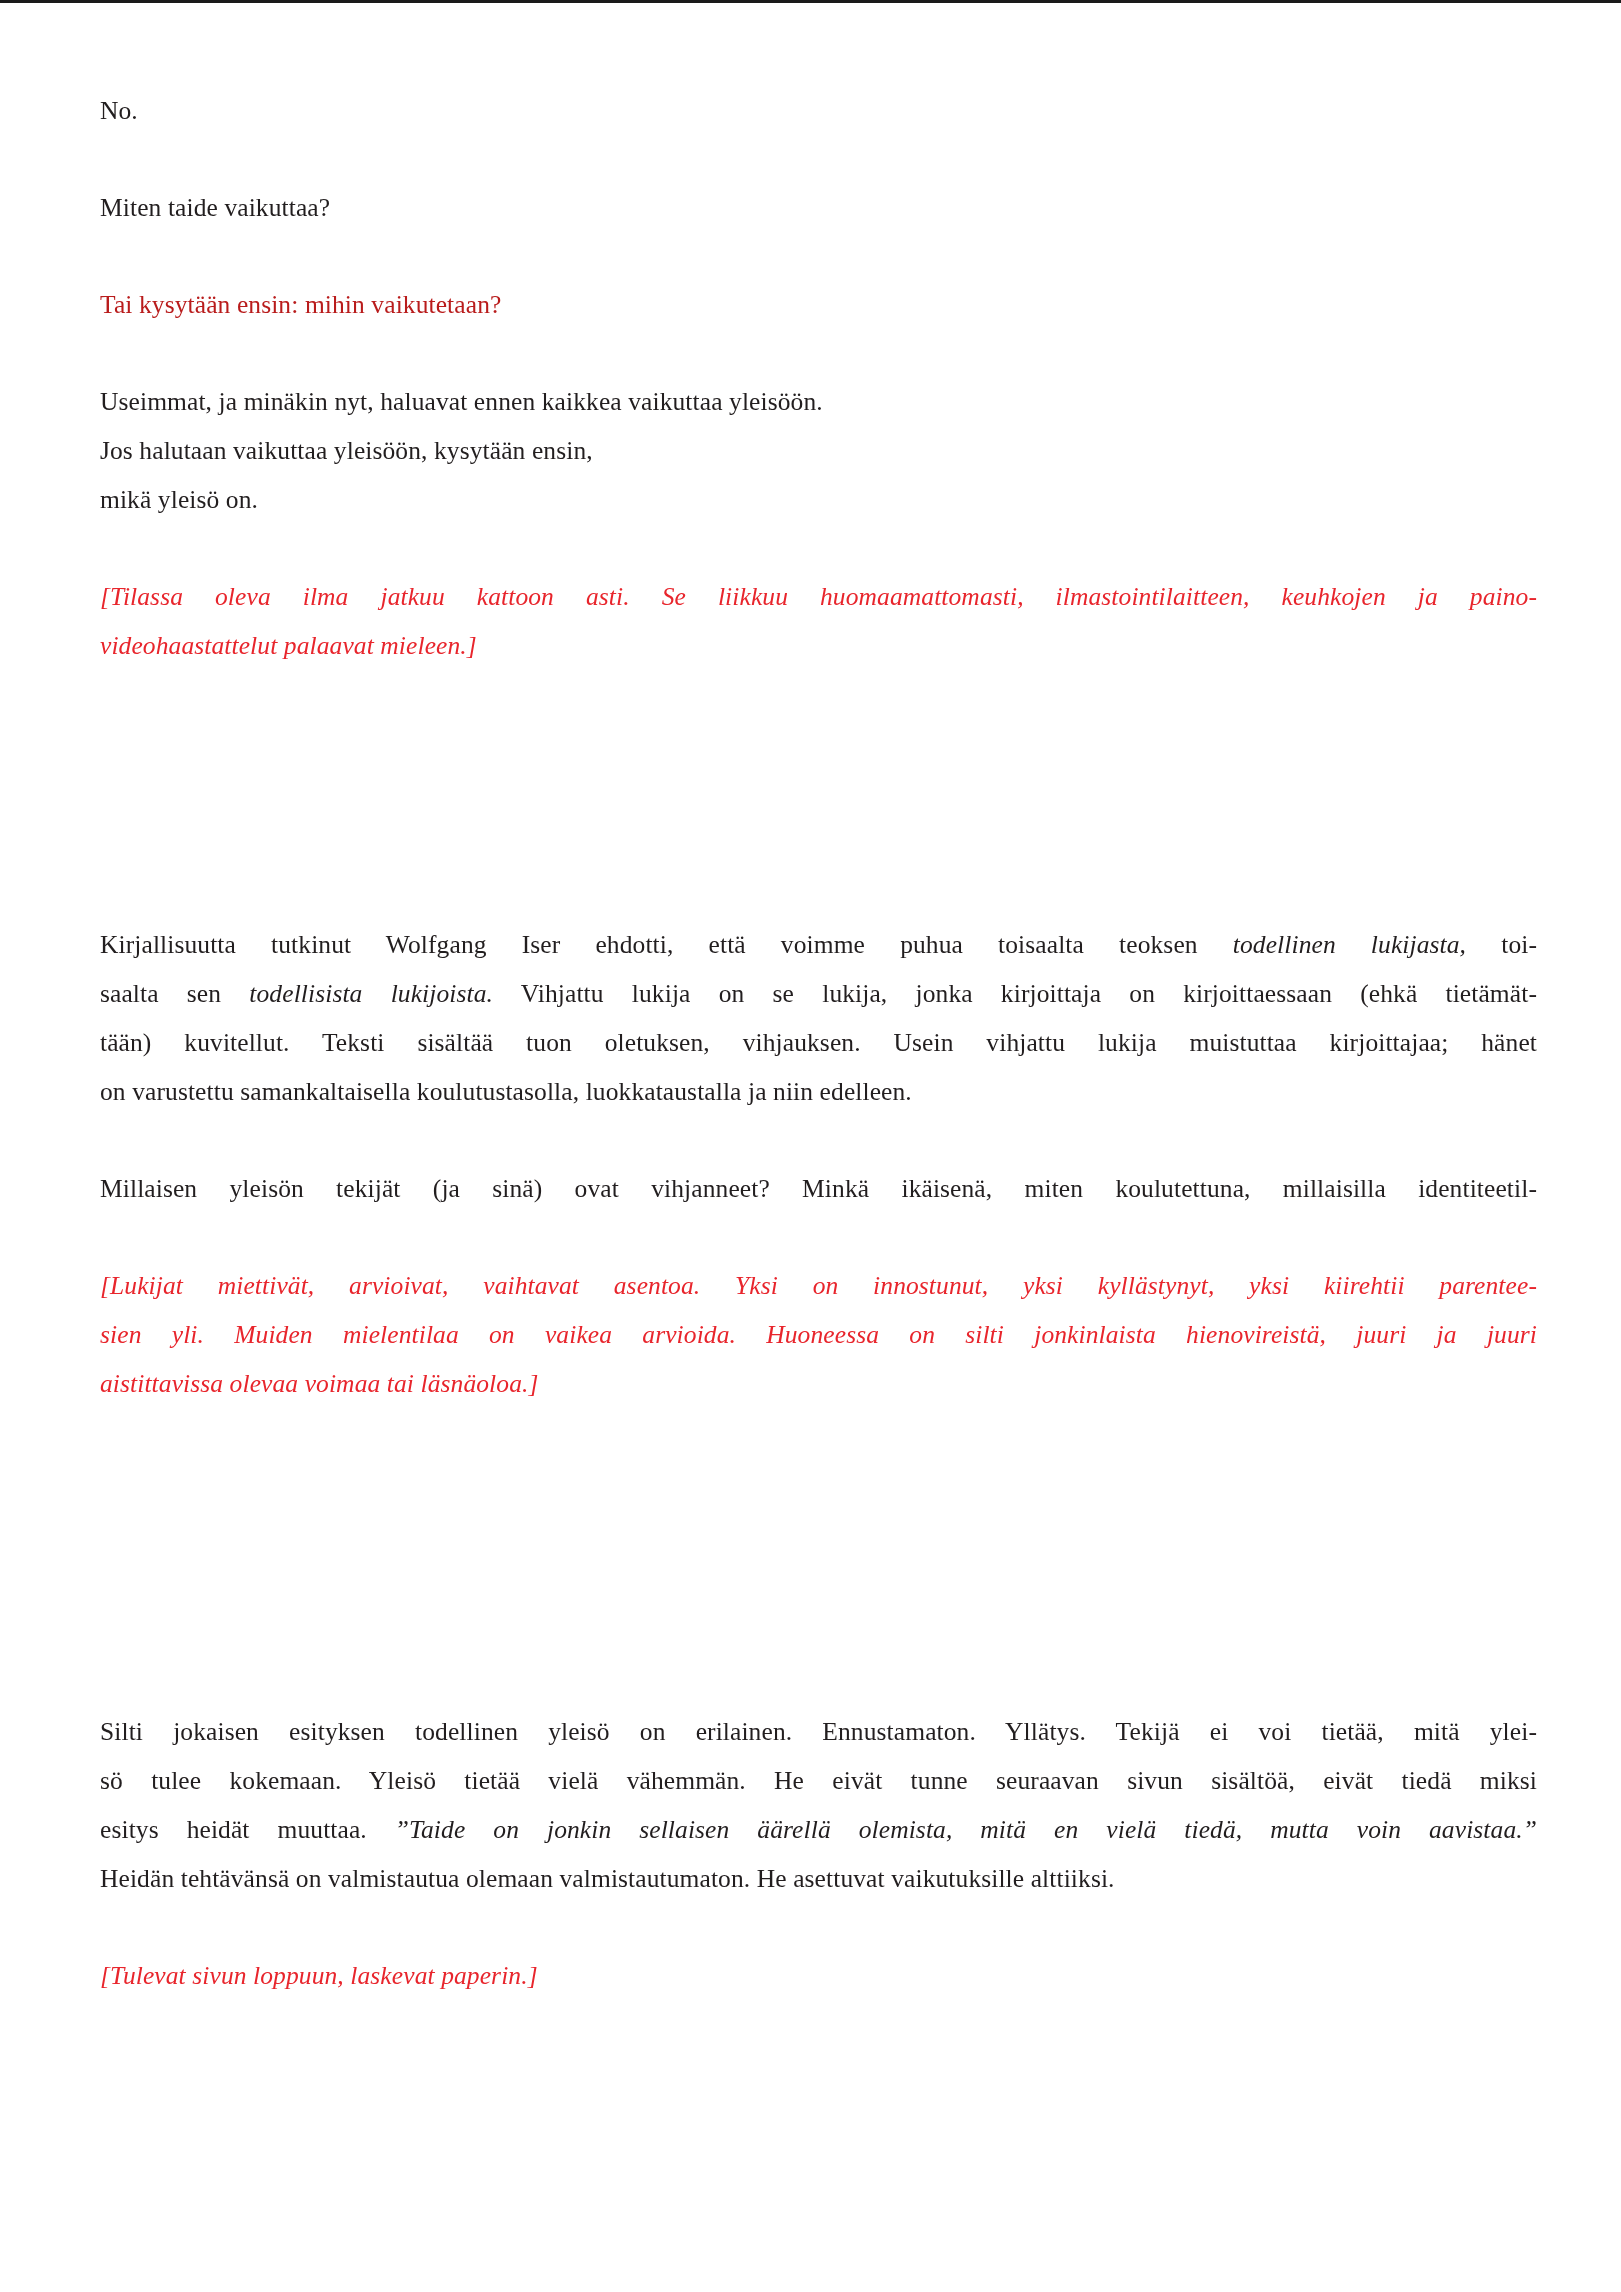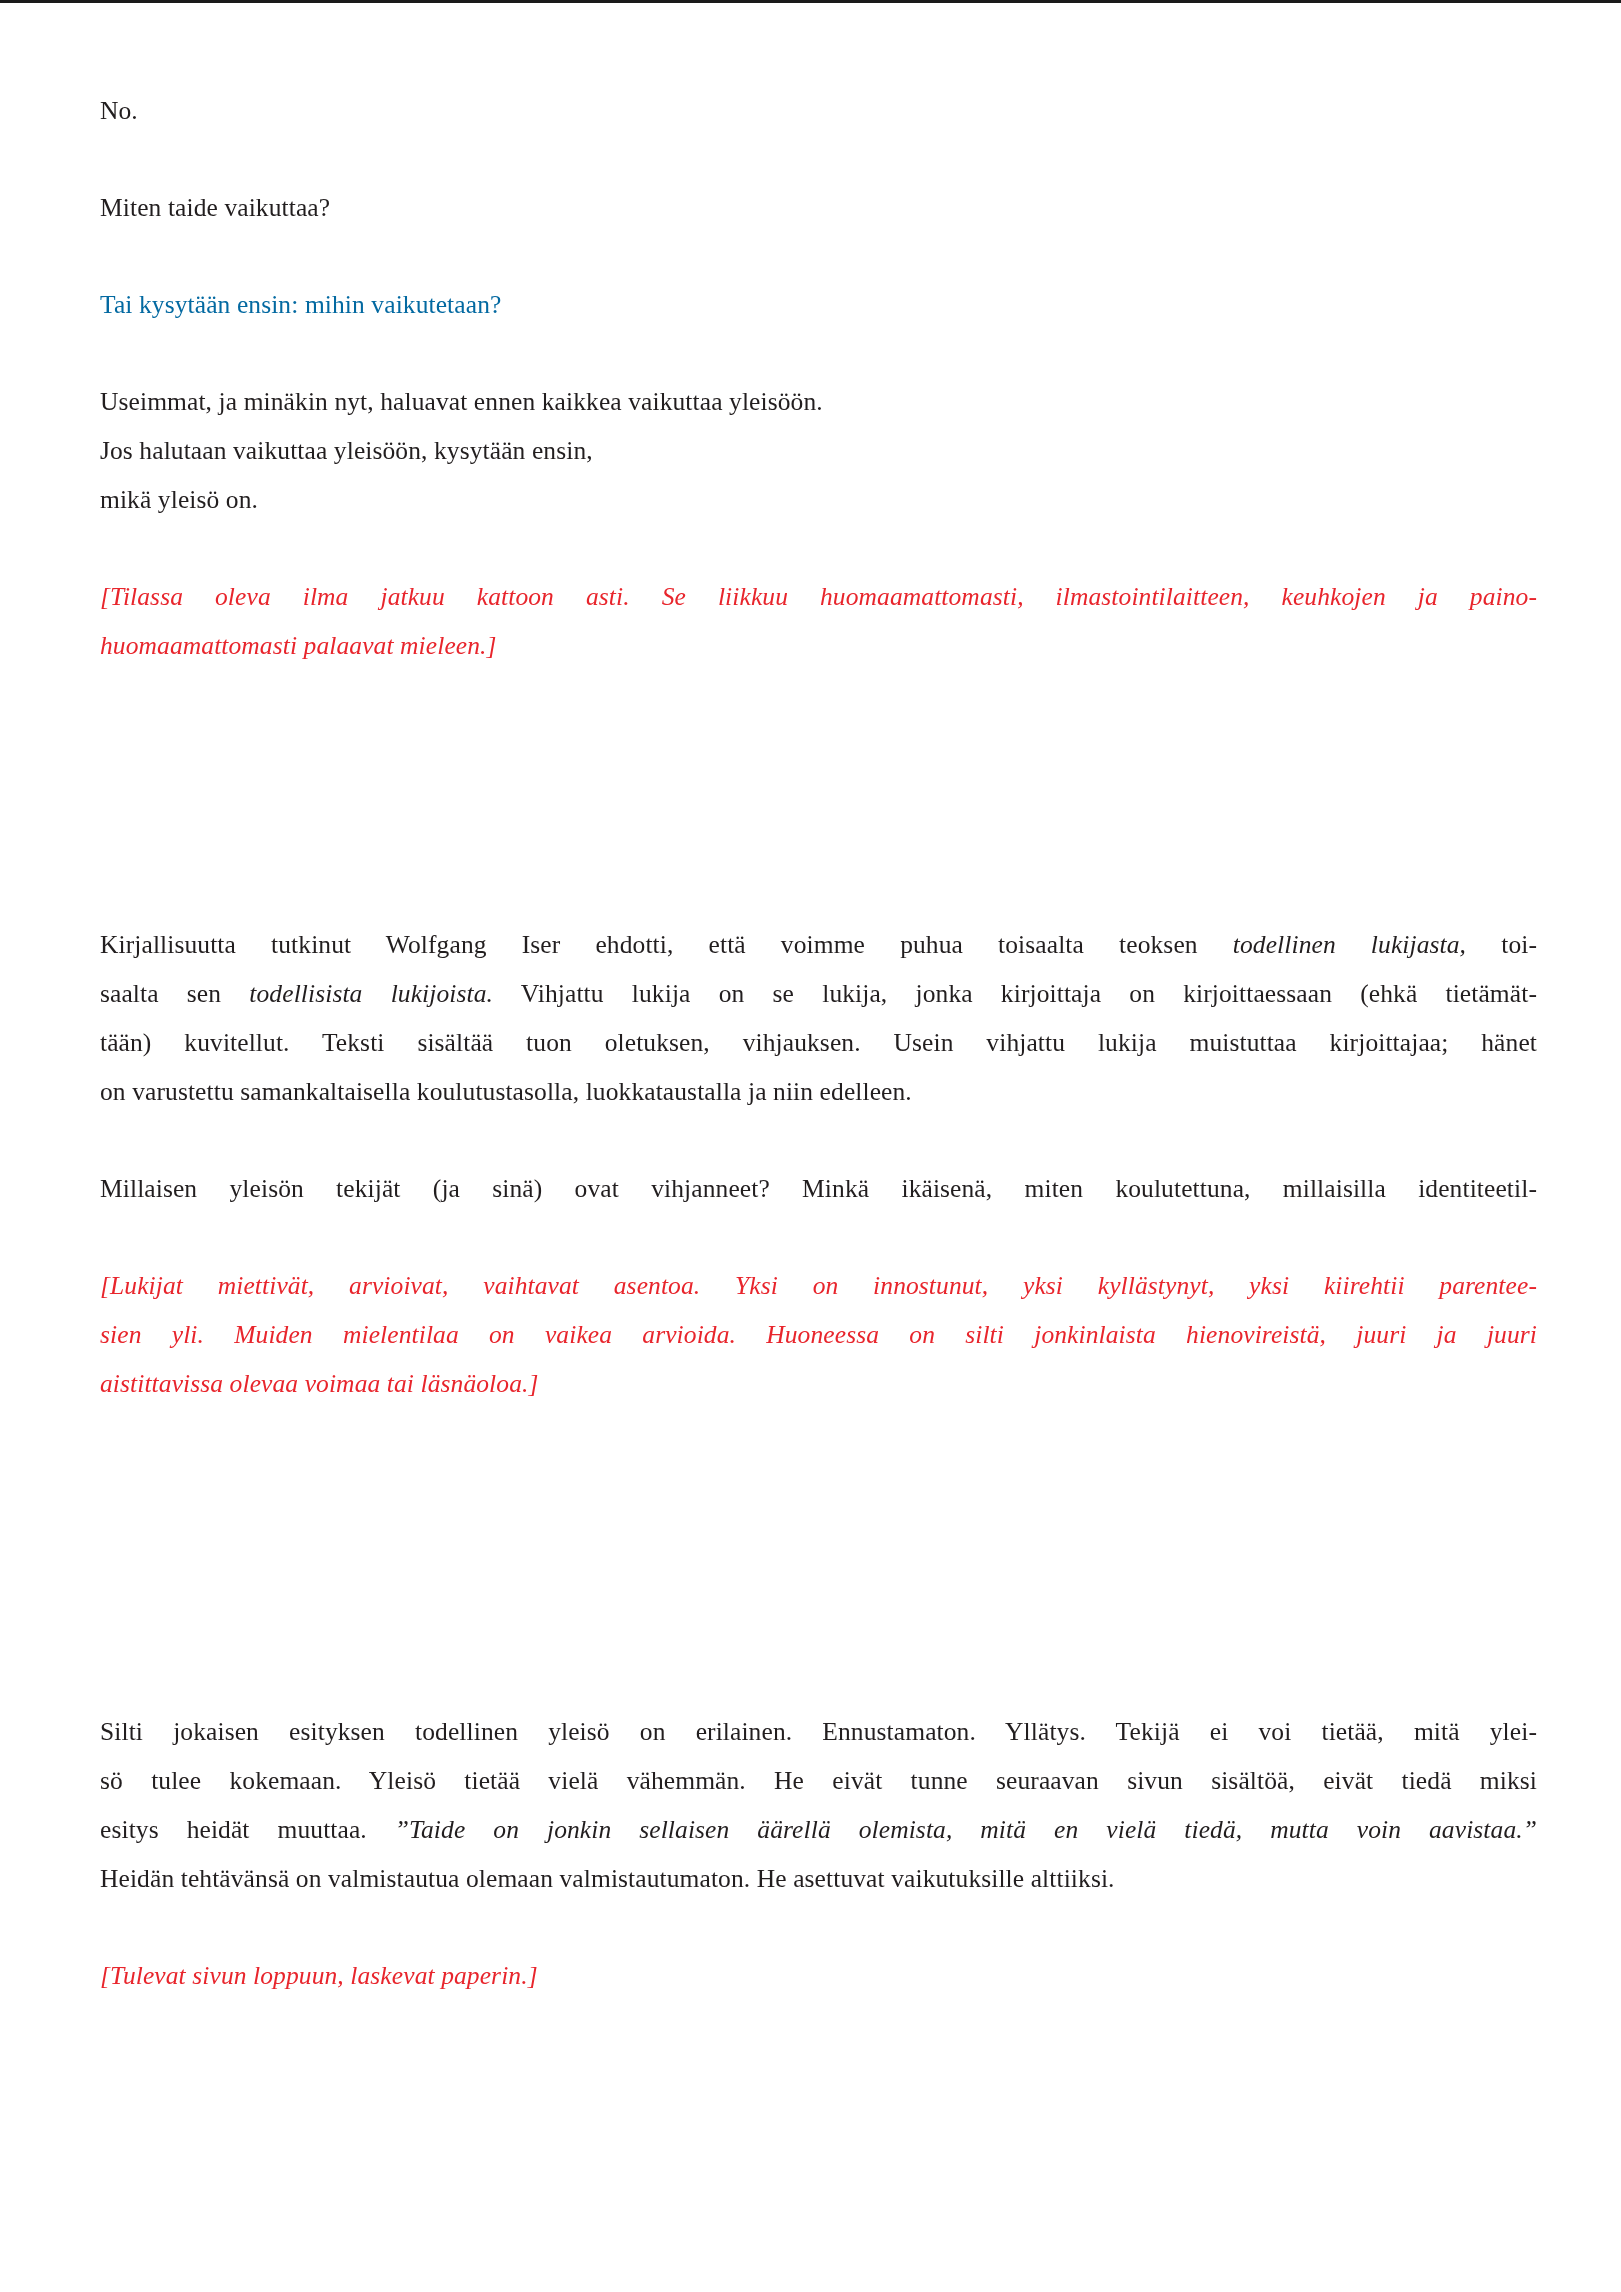--- a/index.html
+++ b/index.html
@@ -57,31 +57,31 @@
 
 <div class="page" style="background: rgb(255, 255, 255);">
   <div class="top-rule" style="background: rgb(26, 26, 26);"></div>
   <div class="content">
       <div class="block" style="color: rgb(34, 30, 31);">
         <div class="line"><span>No.</span></div>
       </div>
       <div class="block" style="color: rgb(34, 30, 31);">
         <div class="line"><span>Miten taide vaikuttaa?</span></div>
       </div>
-      <div class="block" style="color: #0369a1;">
+      <div class="block" style="color: #b91c1c;">
         <div class="line"><span>Tai kysytään ensin: mihin vaikutetaan?</span></div>
       </div>
       <div class="block" style="color: rgb(34, 30, 31);">
         <div class="line"><span>Useimmat, ja minäkin nyt, haluavat ennen kaikkea vaikuttaa yleisöön.</span></div>
         <div class="line"><span>Jos halutaan vaikuttaa yleisöön, kysytään ensin,</span></div>
         <div class="line"><span>mikä yleisö on.</span></div>
       </div>
       <div class="block direction gap-large" style="color: rgb(232, 37, 44);">
         <div class="line just"><span>[Tilassa oleva ilma jatkuu kattoon asti. Se liikkuu huomaamattomasti, ilmastointilaitteen, keuhkojen ja paino-</span></div>
-        <div class="line"><span>huomaamattomasti palaavat mieleen.]</span></div>
+        <div class="line"><span>videohaastattelut palaavat mieleen.]</span></div>
       </div>
       <div class="block" style="color: rgb(34, 30, 31);">
         <div class="line just"><span>Kirjallisuutta tutkinut Wolfgang Iser ehdotti, että voimme puhua toisaalta teoksen </span><em>todellinen lukijasta,</em><span> toi-</span></div>
         <div class="line just"><span>saalta sen </span><em>todellisista lukijoista.</em><span> Vihjattu lukija on se lukija, jonka kirjoittaja on kirjoittaessaan (ehkä tietämät-</span></div>
         <div class="line just"><span>tään) kuvitellut. Teksti sisältää tuon oletuksen, vihjauksen. Usein vihjattu lukija muistuttaa kirjoittajaa; hänet</span></div>
         <div class="line"><span>on varustettu samankaltaisella koulutustasolla, luokkataustalla ja niin edelleen.</span></div>
       </div>
       <div class="block" style="color: rgb(34, 30, 31);">
         <div class="line just"><span>Millaisen yleisön tekijät (ja sinä) ovat vihjanneet? Minkä ikäisenä, miten koulutettuna, millaisilla identiteetil-</span></div>
       </div>

